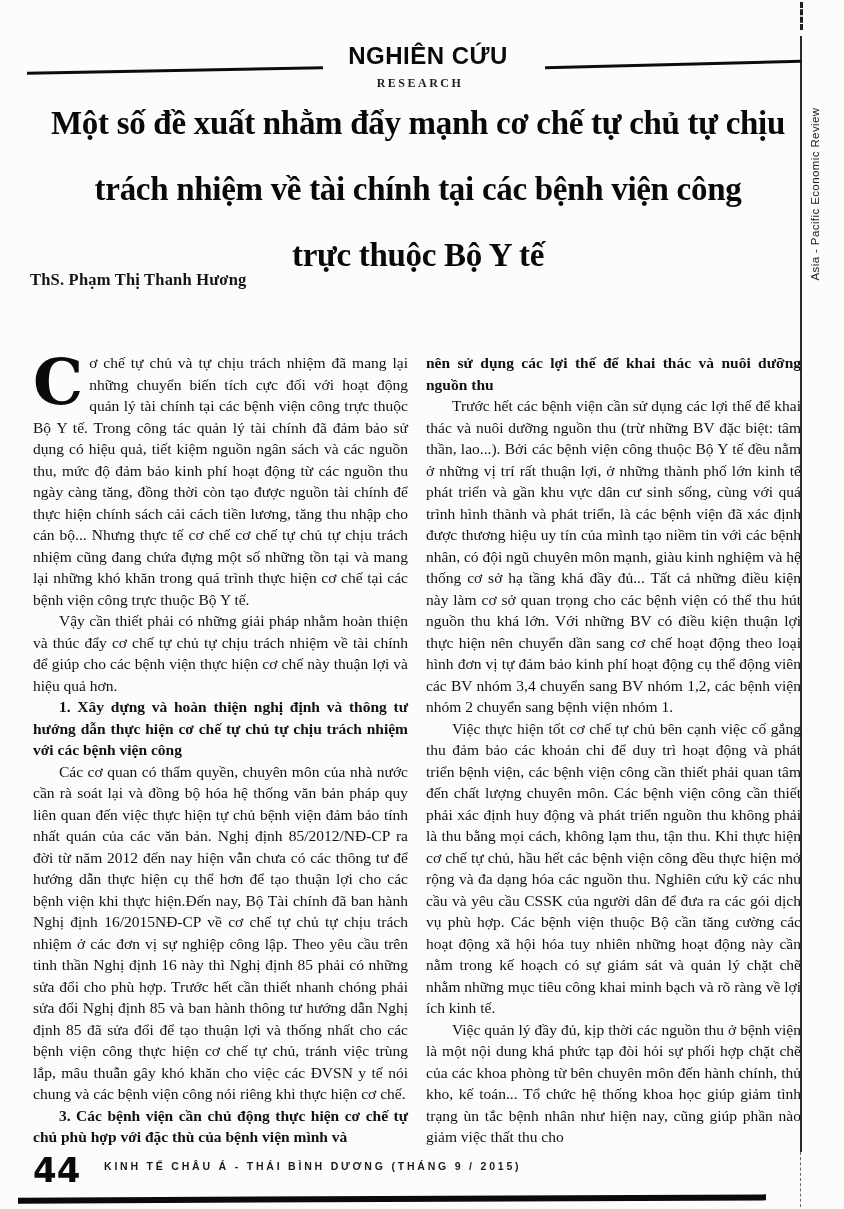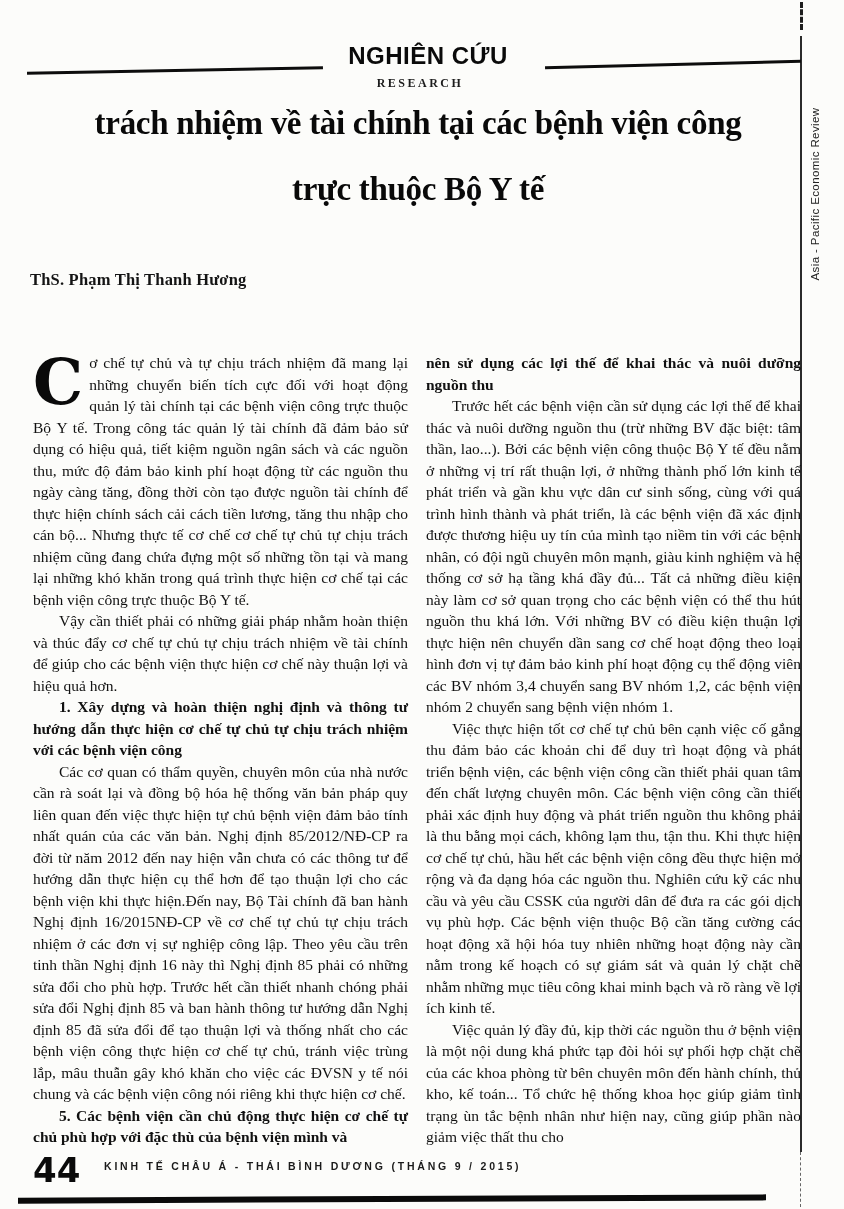--- a/index.html
+++ b/index.html
@@ -88,33 +88,34 @@
   <div class="vrule"></div>
   <div class="vrule-bottom-dash"></div>
   <div class="sidebar-text">Asia - Pacific Economic Review</div>
 
   <div class="rule-left"></div>
   <div class="rule-right"></div>
   <div class="section-label">NGHIÊN CỨU</div>
   <div class="section-sub">RESEARCH</div>
 
   <div class="title-block">
+    <div class="title-line">Một số đề xuất nhằm đẩy mạnh cơ chế tự chủ tự chịu</div>
     <div class="title-line">trách nhiệm về tài chính tại các bệnh viện công</div>
     <div class="title-line">trực thuộc Bộ Y tế</div>
   </div>
 
   <div class="author">ThS. Phạm Thị Thanh Hương</div>
 
   <div class="columns">
     <div class="col">
       <p class="no-indent"><span class="dropcap">C</span><span>ơ chế tự chủ và tự chịu trách nhiệm đã mang lại những chuyển biến tích cực đối với hoạt động quản lý tài chính tại các bệnh viện công trực thuộc Bộ Y tế. Trong công tác quản lý tài chính đã đảm bảo sử dụng có hiệu quả, tiết kiệm nguồn ngân sách và các nguồn thu, mức độ đảm bảo kinh phí hoạt động từ các nguồn thu ngày càng tăng, đồng thời còn tạo được nguồn tài chính để thực hiện chính sách cải cách tiền lương, tăng thu nhập cho cán bộ... Nhưng thực tế cơ chế cơ chế tự chủ tự chịu trách nhiệm cũng đang chứa đựng một số những tồn tại và mang lại những khó khăn trong quá trình thực hiện cơ chế tại các bệnh viện công trực thuộc Bộ Y tế.</span></p>
       <p>Vậy cần thiết phải có những giải pháp nhằm hoàn thiện và thúc đẩy cơ chế tự chủ tự chịu trách nhiệm về tài chính để giúp cho các bệnh viện thực hiện cơ chế này thuận lợi và hiệu quả hơn.</p>
       <p class="heading">1. Xây dựng và hoàn thiện nghị định và thông tư hướng dẫn thực hiện cơ chế tự chủ tự chịu trách nhiệm với các bệnh viện công</p>
       <p>Các cơ quan có thẩm quyền, chuyên môn của nhà nước cần rà soát lại và đồng bộ hóa hệ thống văn bản pháp quy liên quan đến việc thực hiện tự chủ bệnh viện đảm bảo tính nhất quán của các văn bản. Nghị định 85/2012/NĐ-CP ra đời từ năm 2012 đến nay hiện vẫn chưa có các thông tư để hướng dẫn thực hiện cụ thể hơn để tạo thuận lợi cho các bệnh viện khi thực hiện.Đến nay, Bộ Tài chính đã ban hành Nghị định 16/2015NĐ-CP về cơ chế tự chủ tự chịu trách nhiệm ở các đơn vị sự nghiệp công lập. Theo yêu cầu trên tinh thần Nghị định 16 này thì Nghị định 85 phải có những sửa đổi cho phù hợp. Trước hết cần thiết nhanh chóng phải sửa đổi Nghị định 85 và ban hành thông tư hướng dẫn Nghị định 85 đã sửa đổi để tạo thuận lợi và thống nhất cho các bệnh viện công thực hiện cơ chế tự chủ, tránh việc trùng lắp, mâu thuẫn gây khó khăn cho việc các ĐVSN y tế nói chung và các bệnh viện công nói riêng khi thực hiện cơ chế.</p>
-      <p class="heading">5. Các bệnh viện cần chủ động thực hiện cơ chế tự chủ phù hợp với đặc thù của bệnh viện mình và</p>
+      <p class="heading">3. Các bệnh viện cần chủ động thực hiện cơ chế tự chủ phù hợp với đặc thù của bệnh viện mình và</p>
     </div>
     <div class="col">
       <p class="heading-cont">nên sử dụng các lợi thế để khai thác và nuôi dưỡng nguồn thu</p>
       <p>Trước hết các bệnh viện cần sử dụng các lợi thế để khai thác và nuôi dưỡng nguồn thu (trừ những BV đặc biệt: tâm thần, lao...). Bởi các bệnh viện công thuộc Bộ Y tế đều nằm ở những vị trí rất thuận lợi, ở những thành phố lớn kinh tế phát triển và gần khu vực dân cư sinh sống, cùng với quá trình hình thành và phát triển, là các bệnh viện đã xác định được thương hiệu uy tín của mình tạo niềm tin với các bệnh nhân, có đội ngũ chuyên môn mạnh, giàu kinh nghiệm và hệ thống cơ sở hạ tầng khá đầy đủ... Tất cả những điều kiện này làm cơ sở quan trọng cho các bệnh viện có thể thu hút nguồn thu khá lớn. Với những BV có điều kiện thuận lợi thực hiện nên chuyển dần sang cơ chế hoạt động theo loại hình đơn vị tự đảm bảo kinh phí hoạt động cụ thể động viên các BV nhóm 3,4 chuyển sang BV nhóm 1,2, các bệnh viện nhóm 2 chuyển sang bệnh viện nhóm 1.</p>
       <p>Việc thực hiện tốt cơ chế tự chủ bên cạnh việc cố gắng thu đảm bảo các khoản chi để duy trì hoạt động và phát triển bệnh viện, các bệnh viện công cần thiết phải quan tâm đến chất lượng chuyên môn. Các bệnh viện công cần thiết phải xác định huy động và phát triển nguồn thu không phải là thu bằng mọi cách, không lạm thu, tận thu. Khi thực hiện cơ chế tự chủ, hầu hết các bệnh viện công đều thực hiện mở rộng và đa dạng hóa các nguồn thu. Nghiên cứu kỹ các nhu cầu và yêu cầu CSSK của người dân để đưa ra các gói dịch vụ phù hợp. Các bệnh viện thuộc Bộ cần tăng cường các hoạt động xã hội hóa tuy nhiên những hoạt động này cần nằm trong kế hoạch có sự giám sát và quản lý chặt chẽ nhằm những mục tiêu công khai minh bạch và rõ ràng về lợi ích kinh tế.</p>
       <p>Việc quản lý đầy đủ, kịp thời các nguồn thu ở bệnh viện là một nội dung khá phức tạp đòi hỏi sự phối hợp chặt chẽ của các khoa phòng từ bên chuyên môn đến hành chính, thủ kho, kế toán... Tổ chức hệ thống khoa học giúp giảm tình trạng ùn tắc bệnh nhân như hiện nay, cũng giúp phần nào giảm việc thất thu cho</p>
     </div>
   </div>
 
   <div class="page-num">44</div>

